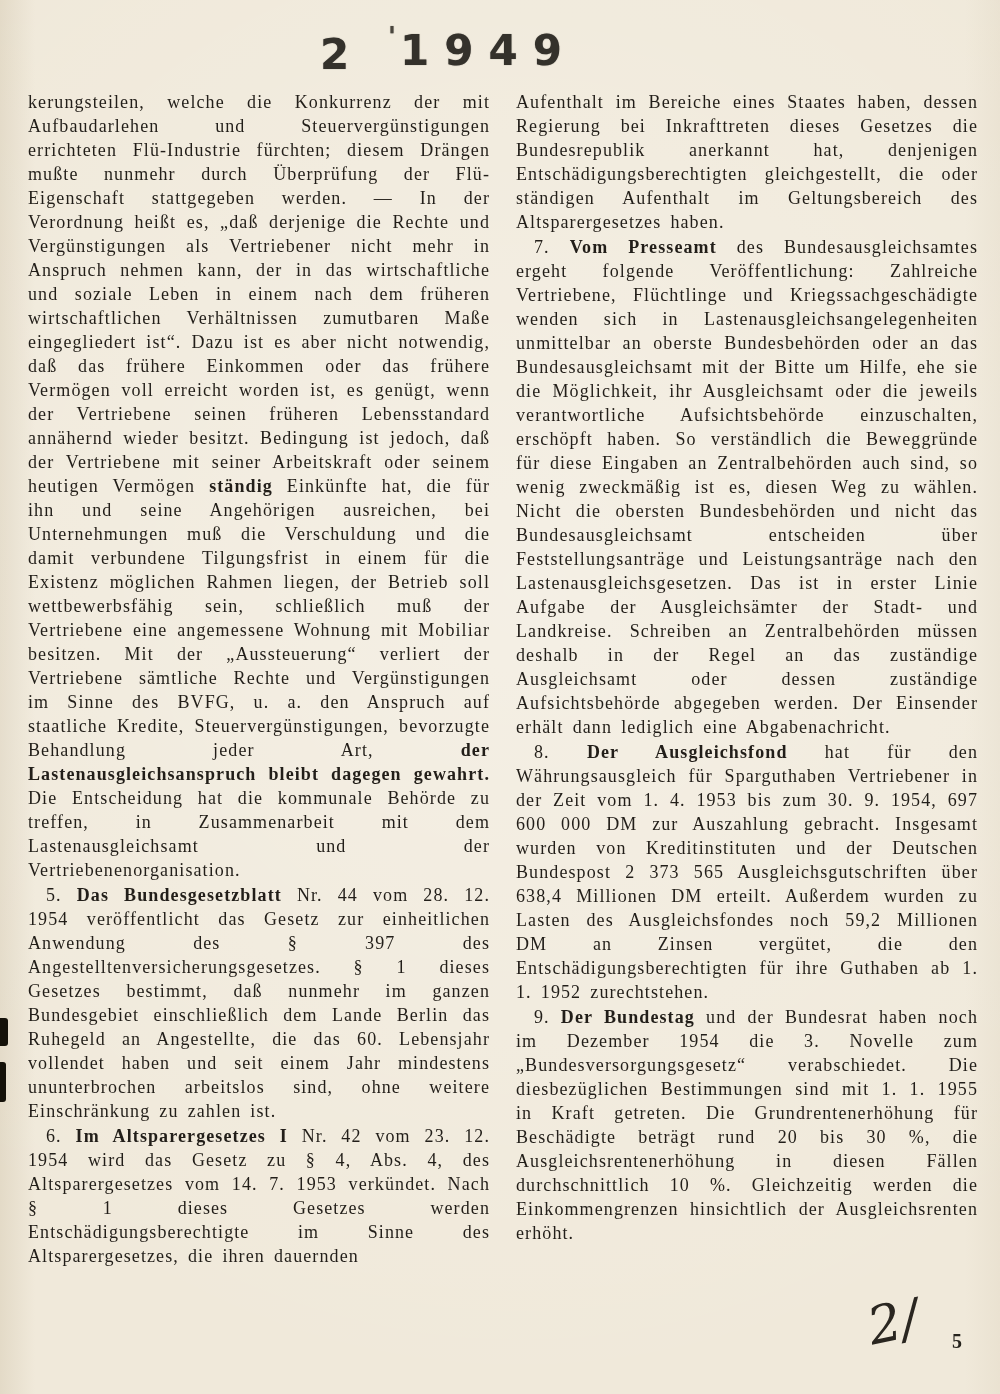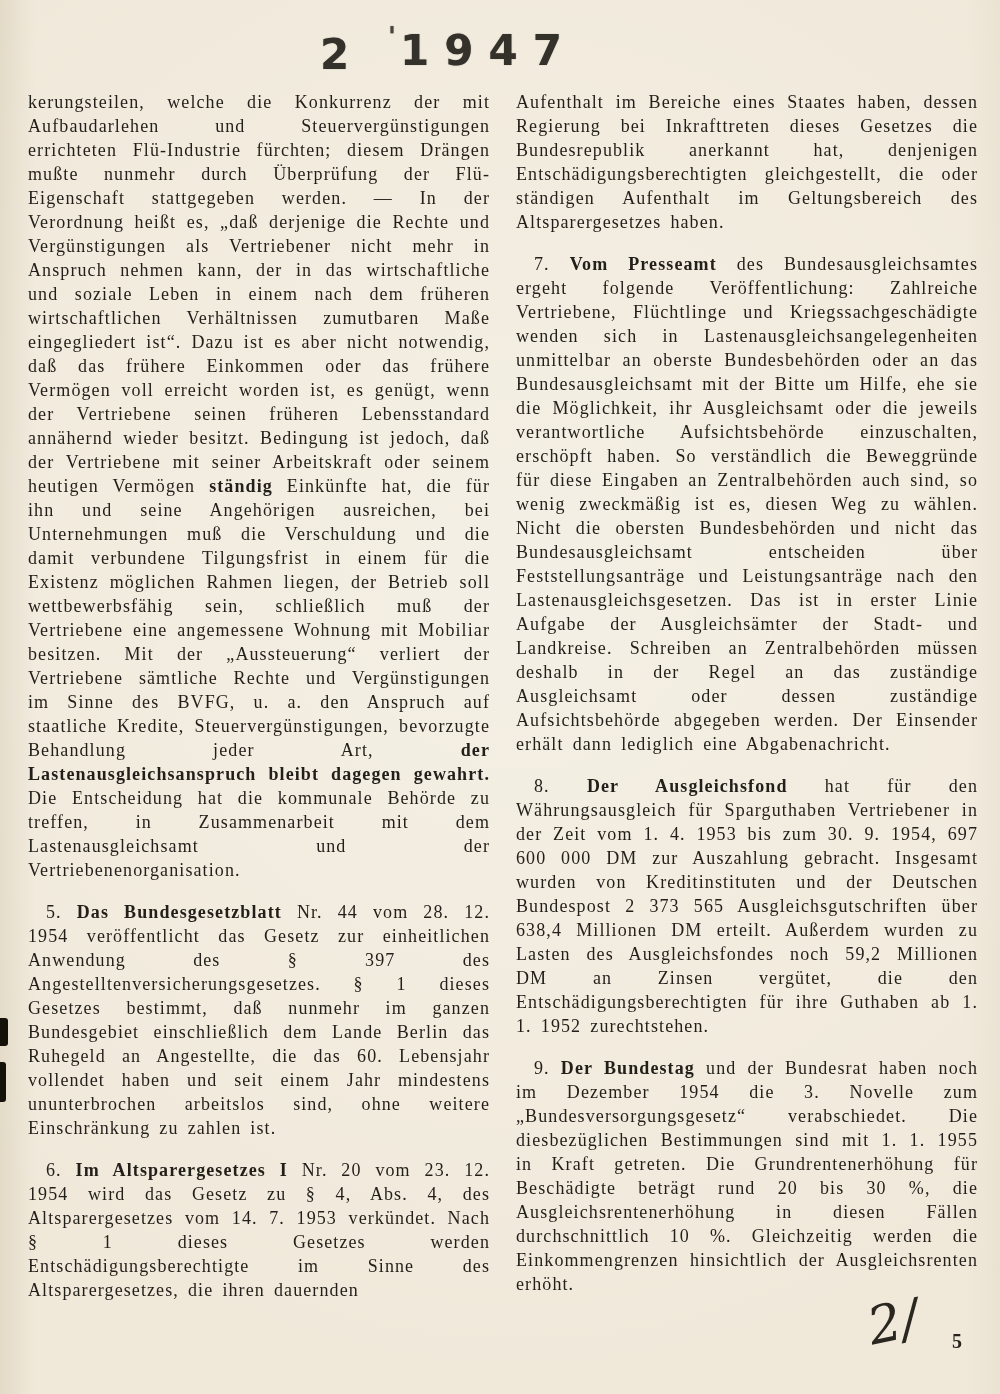--- a/index.html
+++ b/index.html
@@ -39,21 +39,21 @@
   }
   .col {
     width: 462px;
     text-align: justify;
     font-size: 18px;
     line-height: 24px;
     letter-spacing: 1.1px;
     word-spacing: 3.5px;
   }
   .para { margin: 0; }
-  .para + .para { margin-top: 18px; }
+  .para + .para { margin-top: 1px; }
   .para.indent { text-indent: 18px; }
   .bold { font-weight: bold; }
   
   .handwrite {
     position: absolute;
     left: 868px; top: 1292px;
     font-size: 52px;
     font-style: italic;
     font-family: "DejaVu Serif", serif;
     transform: rotate(-12deg);
@@ -76,28 +76,28 @@
   .a2 { left: 0; top: 1062px; width: 6px; height: 40px; }
 </style>
 </head>
 <body>
 
 <div class="page">
 
   <div>
     <span class="stamp stamp-issue">2</span>
     <span class="stamp stamp-tick">'</span>
-    <span class="stamp stamp-year">1947</span>
+    <span class="stamp stamp-year">1949</span>
   </div>
 
   <div class="columns">
     <div class="col" id="col-left">
         <p class="para"><span>kerungsteilen, welche die Konkurrenz der mit Aufbaudarlehen und Steuervergünstigungen errichteten Flü-Industrie fürchten; diesem Drängen mußte nunmehr durch Überprüfung der Flü-Eigenschaft stattgegeben werden. — In der Verordnung heißt es, „daß derjenige die Rechte und Vergünstigungen als Vertriebener nicht mehr in Anspruch nehmen kann, der in das wirtschaftliche und soziale Leben in einem nach dem früheren wirtschaftlichen Verhältnissen zumutbaren Maße eingegliedert ist“. Dazu ist es aber nicht notwendig, daß das frühere Einkommen oder das frühere Vermögen voll erreicht worden ist, es genügt, wenn der Vertriebene seinen früheren Lebensstandard annähernd wieder besitzt. Bedingung ist jedoch, daß der Vertriebene mit seiner Arbeitskraft oder seinem heutigen Vermögen </span><span class="bold">ständig</span><span> Einkünfte hat, die für ihn und seine Angehörigen ausreichen, bei Unternehmungen muß die Verschuldung und die damit verbundene Tilgungsfrist in einem für die Existenz möglichen Rahmen liegen, der Betrieb soll wettbewerbsfähig sein, schließlich muß der Vertriebene eine angemessene Wohnung mit Mobiliar besitzen. Mit der „Aussteuerung“ verliert der Vertriebene sämtliche Rechte und Vergünstigungen im Sinne des BVFG, u. a. den Anspruch auf staatliche Kredite, Steuervergünstigungen, bevorzugte Behandlung jeder Art, </span><span class="bold">der Lastenausgleichsanspruch bleibt dagegen gewahrt.</span><span> Die Entscheidung hat die kommunale Behörde zu treffen, in Zusammenarbeit mit dem Lastenausgleichsamt und der Vertriebenenorganisation.</span></p>
         <p class="para indent"><span>5. </span><span class="bold">Das Bundesgesetzblatt</span><span> Nr. 44 vom 28. 12. 1954 veröffentlicht das Gesetz zur einheitlichen Anwendung des § 397 des Angestelltenversicherungsgesetzes. § 1 dieses Gesetzes bestimmt, daß nunmehr im ganzen Bundesgebiet einschließlich dem Lande Berlin das Ruhegeld an Angestellte, die das 60. Lebensjahr vollendet haben und seit einem Jahr mindestens ununterbrochen arbeitslos sind, ohne weitere Einschränkung zu zahlen ist.</span></p>
-        <p class="para indent"><span>6. </span><span class="bold">Im Altsparergesetzes I</span><span> Nr. 20 vom 23. 12. 1954 wird das Gesetz zu § 4, Abs. 4, des Altsparergesetzes vom 14. 7. 1953 verkündet. Nach § 1 dieses Gesetzes werden Entschädigungsberechtigte im Sinne des Altsparergesetzes, die ihren dauernden</span></p>
+        <p class="para indent"><span>6. </span><span class="bold">Im Altsparergesetzes I</span><span> Nr. 42 vom 23. 12. 1954 wird das Gesetz zu § 4, Abs. 4, des Altsparergesetzes vom 14. 7. 1953 verkündet. Nach § 1 dieses Gesetzes werden Entschädigungsberechtigte im Sinne des Altsparergesetzes, die ihren dauernden</span></p>
       </div>
     <div class="col" id="col-right">
         <p class="para"><span>Aufenthalt im Bereiche eines Staates haben, dessen Regierung bei Inkrafttreten dieses Gesetzes die Bundesrepublik anerkannt hat, denjenigen Entschädigungsberechtigten gleichgestellt, die oder ständigen Aufenthalt im Geltungsbereich des Altsparergesetzes haben.</span></p>
         <p class="para indent"><span>7. </span><span class="bold">Vom Presseamt</span><span> des Bundesausgleichsamtes ergeht folgende Veröffentlichung: Zahlreiche Vertriebene, Flüchtlinge und Kriegssachgeschädigte wenden sich in Lastenausgleichsangelegenheiten unmittelbar an oberste Bundesbehörden oder an das Bundesausgleichsamt mit der Bitte um Hilfe, ehe sie die Möglichkeit, ihr Ausgleichsamt oder die jeweils verantwortliche Aufsichtsbehörde einzuschalten, erschöpft haben. So verständlich die Beweggründe für diese Eingaben an Zentralbehörden auch sind, so wenig zweckmäßig ist es, diesen Weg zu wählen. Nicht die obersten Bundesbehörden und nicht das Bundesausgleichsamt entscheiden über Feststellungsanträge und Leistungsanträge nach den Lastenausgleichsgesetzen. Das ist in erster Linie Aufgabe der Ausgleichsämter der Stadt- und Landkreise. Schreiben an Zentralbehörden müssen deshalb in der Regel an das zuständige Ausgleichsamt oder dessen zuständige Aufsichtsbehörde abgegeben werden. Der Einsender erhält dann lediglich eine Abgabenachricht.</span></p>
         <p class="para indent"><span>8. </span><span class="bold">Der Ausgleichsfond</span><span> hat für den Währungsausgleich für Sparguthaben Vertriebener in der Zeit vom 1. 4. 1953 bis zum 30. 9. 1954, 697 600 000 DM zur Auszahlung gebracht. Insgesamt wurden von Kreditinstituten und der Deutschen Bundespost 2 373 565 Ausgleichsgutschriften über 638,4 Millionen DM erteilt. Außerdem wurden zu Lasten des Ausgleichsfondes noch 59,2 Millionen DM an Zinsen vergütet, die den Entschädigungsberechtigten für ihre Guthaben ab 1. 1. 1952 zurechtstehen.</span></p>
         <p class="para indent"><span>9. </span><span class="bold">Der Bundestag</span><span> und der Bundesrat haben noch im Dezember 1954 die 3. Novelle zum „Bundesversorgungsgesetz“ verabschiedet. Die diesbezüglichen Bestimmungen sind mit 1. 1. 1955 in Kraft getreten. Die Grundrentenerhöhung für Beschädigte beträgt rund 20 bis 30 %, die Ausgleichsrentenerhöhung in diesen Fällen durchschnittlich 10 %. Gleichzeitig werden die Einkommengrenzen hinsichtlich der Ausgleichsrenten erhöht.</span></p>
       </div>
   </div>
 
   <span class="handwrite">2/</span>

